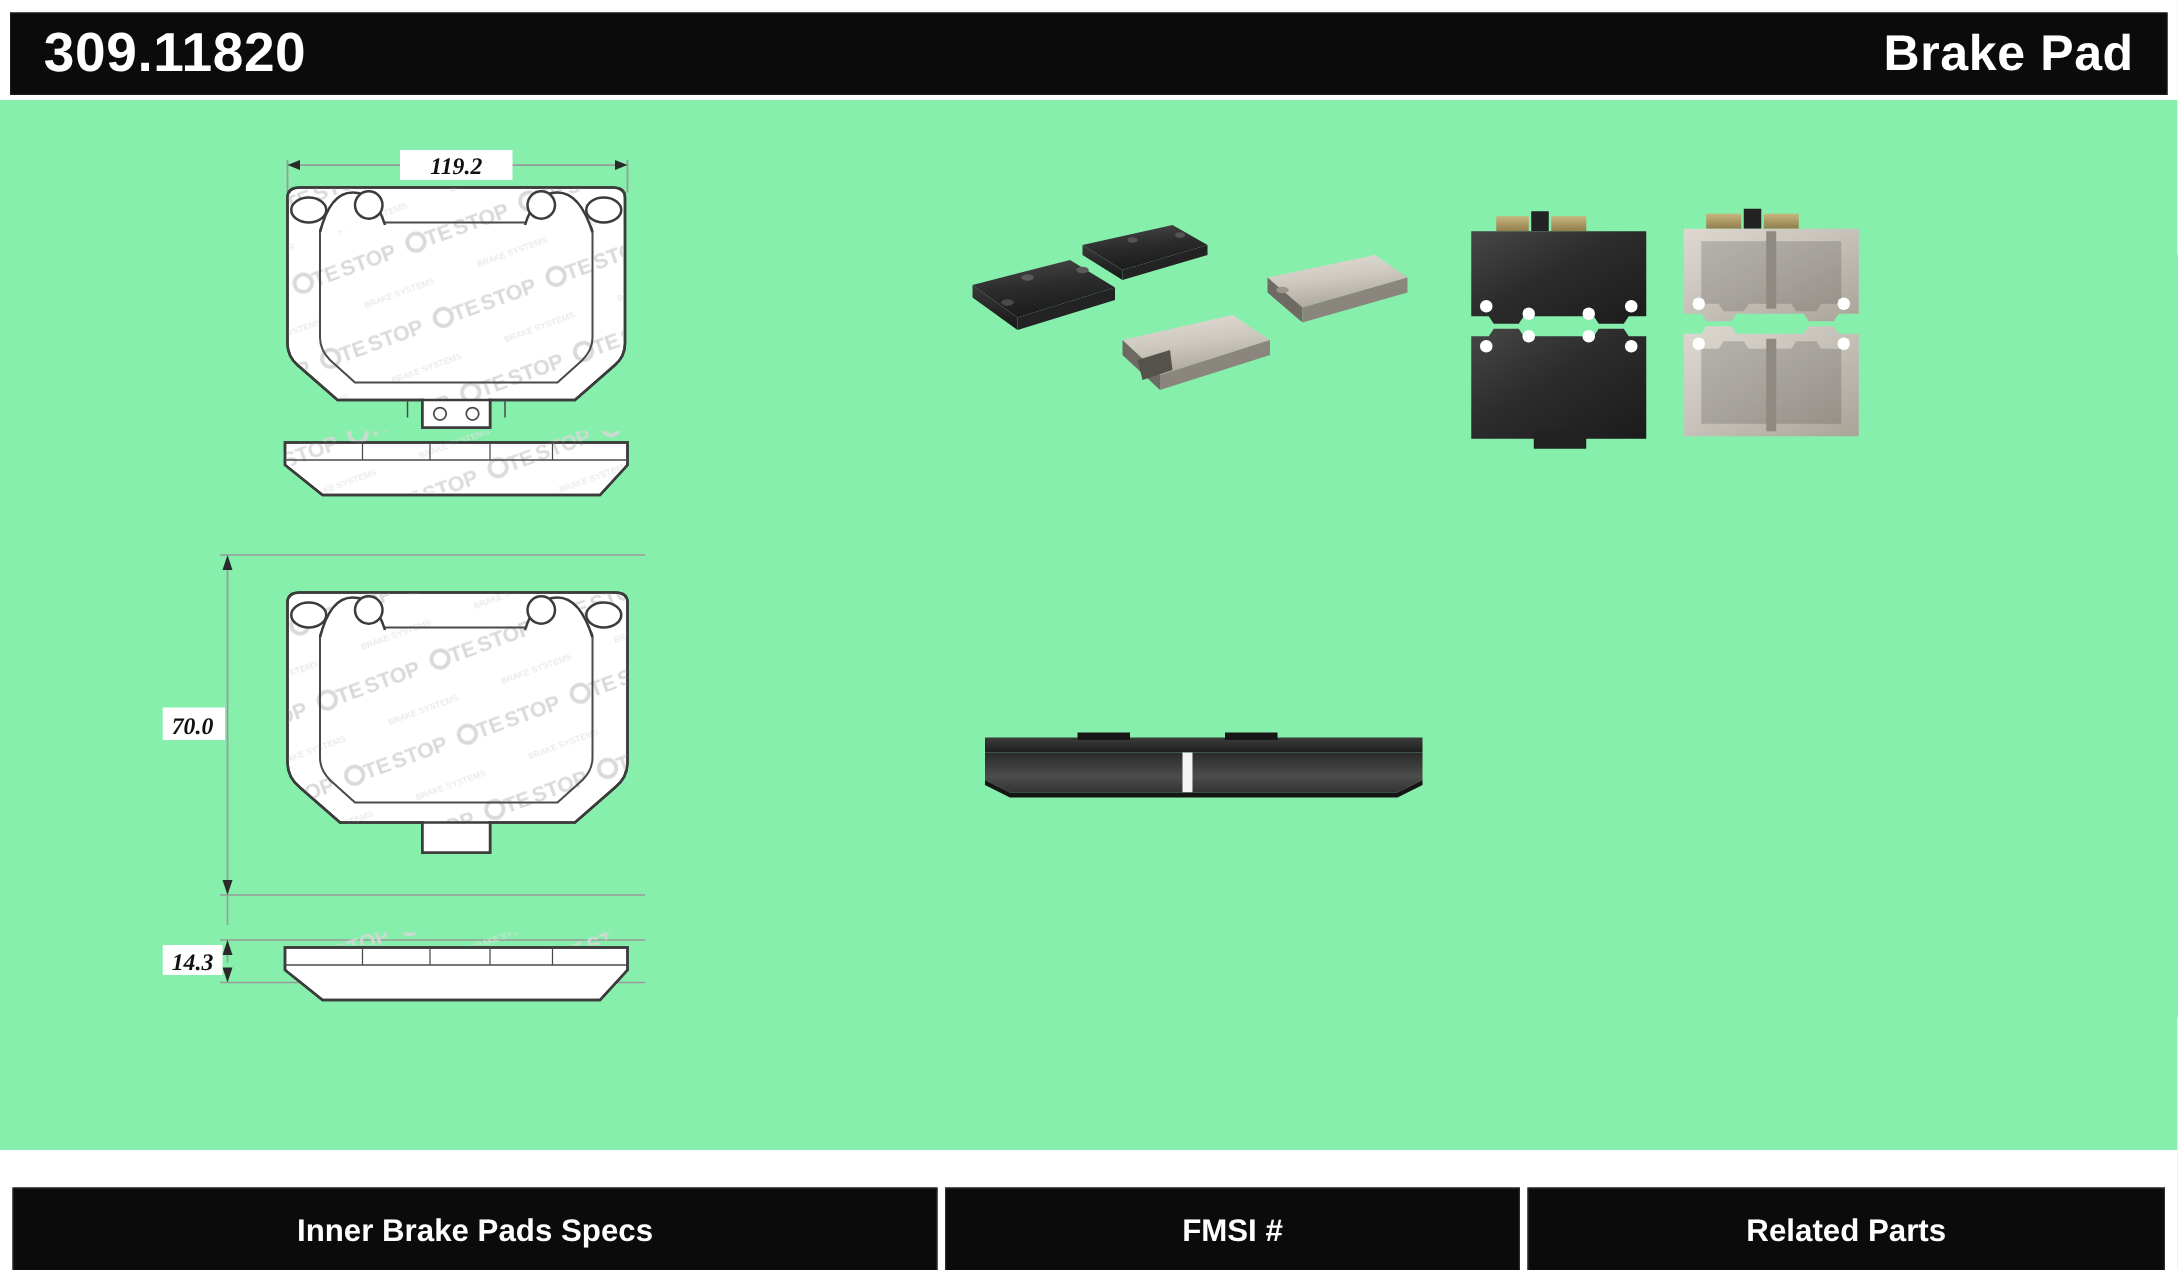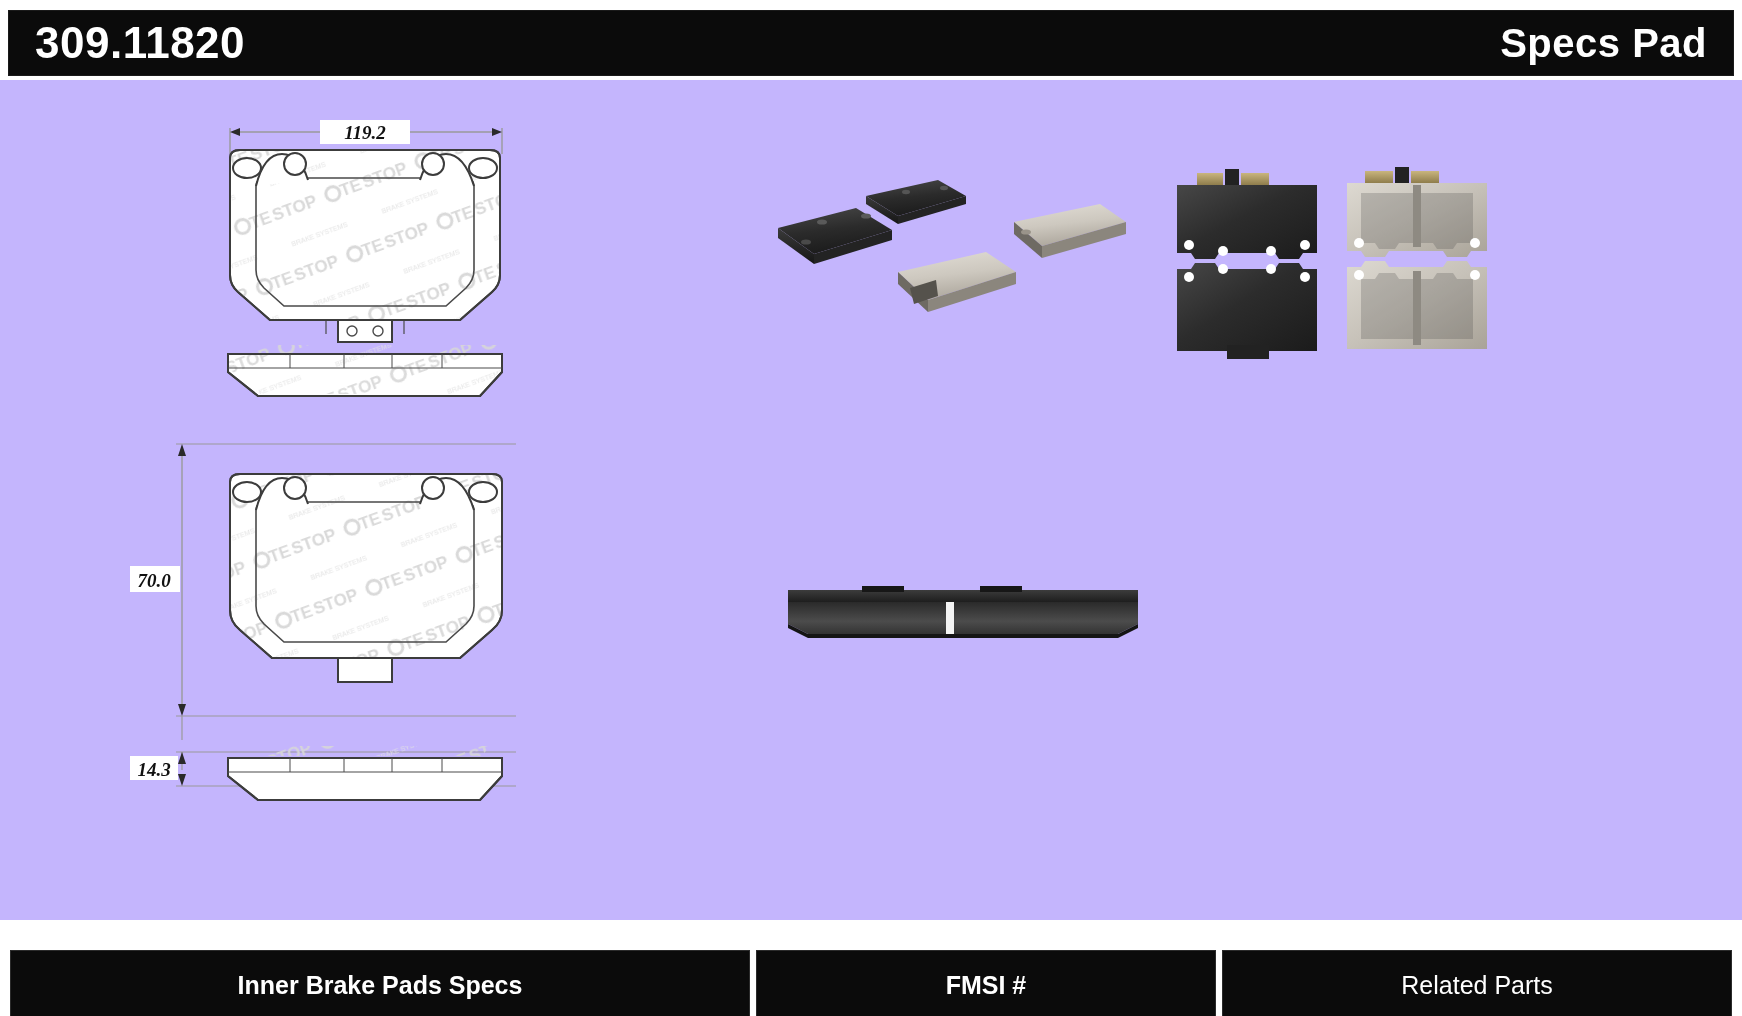--- a/index.html
+++ b/index.html
@@ -45,21 +45,21 @@
     letter-spacing: 0.5px;
   }
 
   
   .canvas {
     position: absolute;
     left: 0;
     top: 80px;
     width: 1742px;
     height: 840px;
-    background: #c4b5fd;
+    background: #86efac;
   }
 
   .drawing-area {
     position: absolute;
     left: 130px;
     top: 30px;
     width: 530px;
     height: 700px;
   }
 
@@ -114,39 +114,39 @@
     padding: 0 30px;
     gap: 60px;
   }
   .tab-inner-label, .tab-outer-label {
     font-weight: bold;
     font-size: 25px;
     white-space: nowrap;
   }
   .tab.fmsi { flex: 0 0 460px; }
   .tab.related { flex: 1 1 auto; }
-  .tab-label { font-weight: normal; font-size: 25px; white-space: nowrap; }
+  .tab-label { font-weight: bold; font-size: 25px; white-space: nowrap; }
   .tab.fmsi .tab-label { font-weight: bold; }
 
   .dim-text {
     font-family: "Liberation Serif", serif;
     font-weight: bold;
     font-style: italic;
     font-size: 19px;
     fill: #111111;
   }
 </style>
 </head>
 <body>
 
 <div class="page">
 
   <div class="header">
     <div class="header-partno">309.11820</div>
-    <div class="header-title">Specs Pad</div>
+    <div class="header-title">Brake Pad</div>
   </div>
 
   <div class="canvas">
 
     <div class="drawing-area">
       <svg width="530" height="700" viewBox="0 0 530 700">
         <defs>
           <pattern id="wm" width="96" height="64" patternUnits="userSpaceOnUse" patternTransform="rotate(-20)">
             <text x="2" y="26" font-family="Liberation Sans, sans-serif" font-size="17" font-weight="bold" fill="#d7d7d7">STOP</text>
             <circle cx="66" cy="20" r="7" fill="none" stroke="#d7d7d7" stroke-width="3"></circle>

